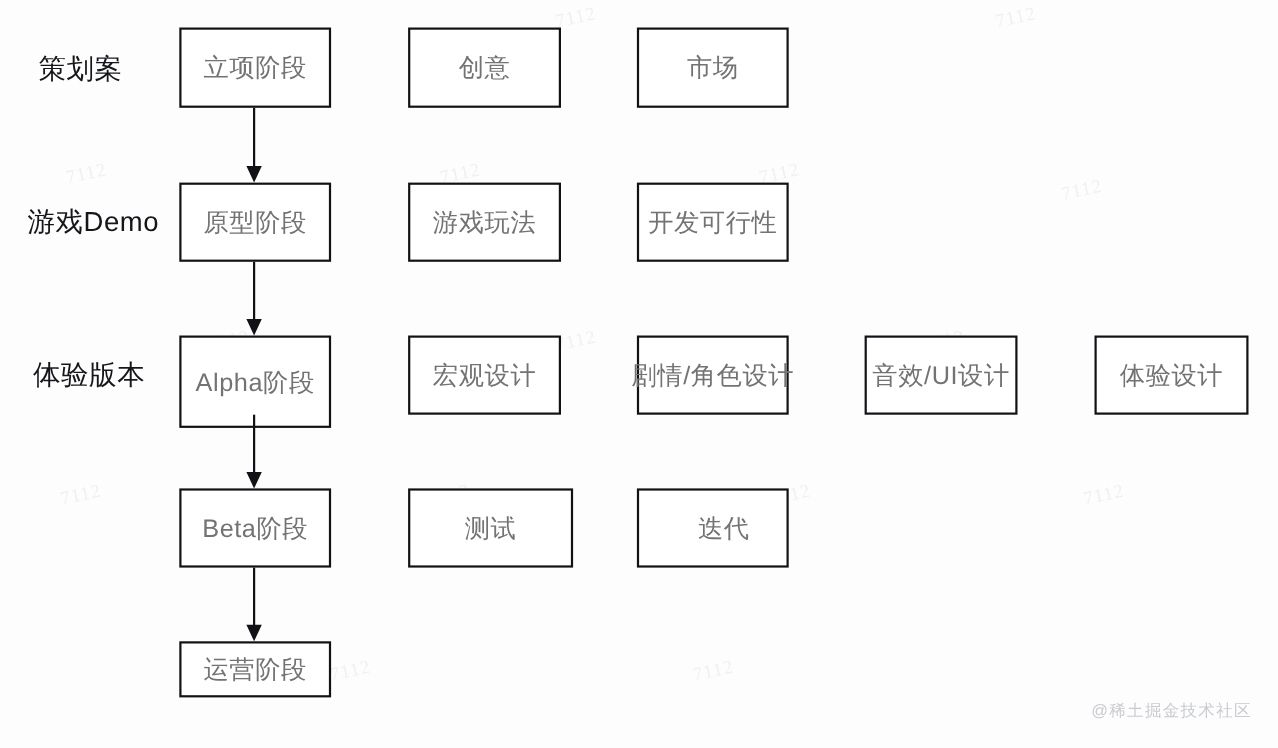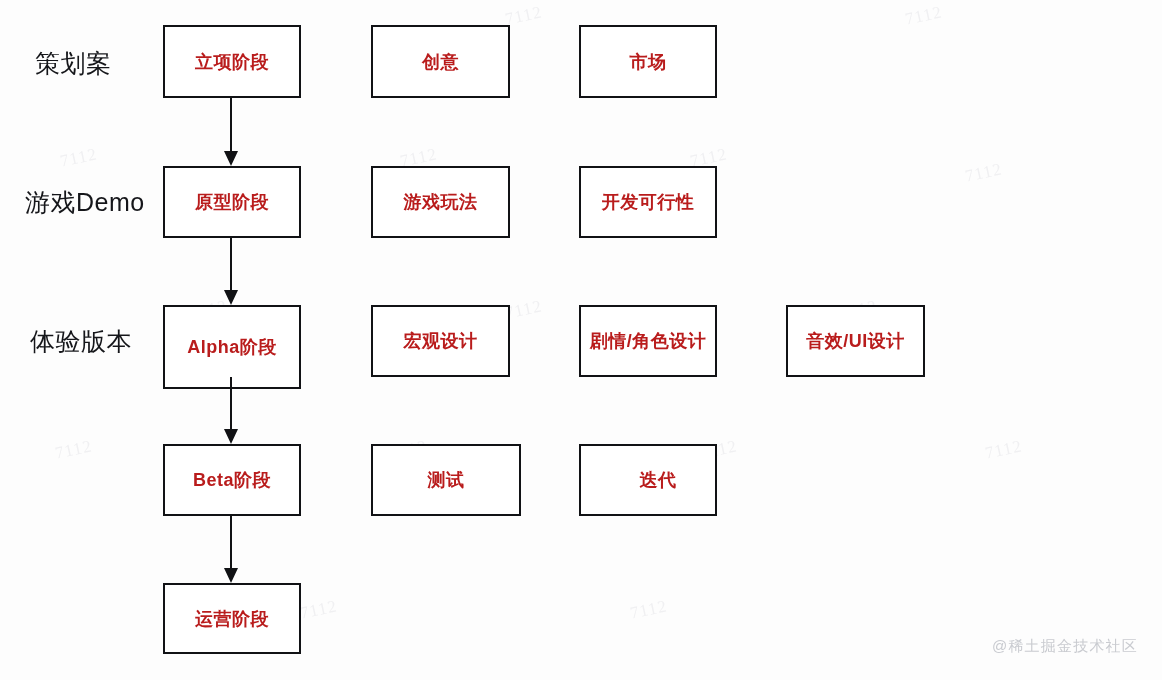--- a/index.html
+++ b/index.html
@@ -38,26 +38,25 @@
 
   
   .node {
     position: absolute;
     box-sizing: border-box;
     border: 2.4px solid #111215;
     background: #ffffff;
     display: flex;
     align-items: center;
     justify-content: center;
-    color: #b91c1c;
-    font-size: 18px;
+    color: #737373;
+    font-size: 23px;
     line-height: 1;
     letter-spacing: 0.5px;
     white-space: nowrap;
-    font-weight: bold;
   }
 
   
   .row-label {
     position: absolute;
     box-sizing: border-box;
     display: flex;
     align-items: center;
     justify-content: flex-start;
     color: #15161a;
@@ -133,26 +132,27 @@
   <div class="node" style="left:579px; top:25px; width:138px; height:73px;">市场</div>
 
   <div class="node" style="left:163px; top:166px; width:138px; height:72px;">原型阶段</div>
   <div class="node" style="left:371px; top:166px; width:139px; height:72px;">游戏玩法</div>
   <div class="node" style="left:579px; top:166px; width:138px; height:72px;">开发可行性</div>
 
   <div class="node" style="left:163px; top:305px; width:138px; height:84px;">Alpha阶段</div>
   <div class="node" style="left:371px; top:305px; width:139px; height:72px;">宏观设计</div>
   <div class="node" style="left:579px; top:305px; width:138px; height:72px;">剧情/角色设计</div>
   <div class="node" style="left:786px; top:305px; width:139px; height:72px;">音效/UI设计</div>
+  <div class="node" style="left:995px; top:305px; width:140px; height:72px;">体验设计</div>
 
   <div class="node" style="left:163px; top:444px; width:138px; height:72px;">Beta阶段</div>
   <div class="node" style="left:371px; top:444px; width:150px; height:72px;">测试</div>
   <div class="node" style="left:579px; top:444px; width:138px; height:72px;padding-left:20px;">迭代</div>
 
-  <div class="node" style="left:163px; top:583px; width:138px; height:71px;">运营阶段</div>
+  <div class="node" style="left:163px; top:583px; width:138px; height:51px;">运营阶段</div>
 
   <div class="connector" style="left:231px; top:98px; height:68px;">
     <div class="shaft" style="height:54px;"></div>
     <div class="head" style="top:53px;"></div>
   </div>
 
   <div class="connector" style="left:231px; top:238px; height:67px;">
     <div class="shaft" style="height:53px;"></div>
     <div class="head" style="top:52px;"></div>
   </div>

